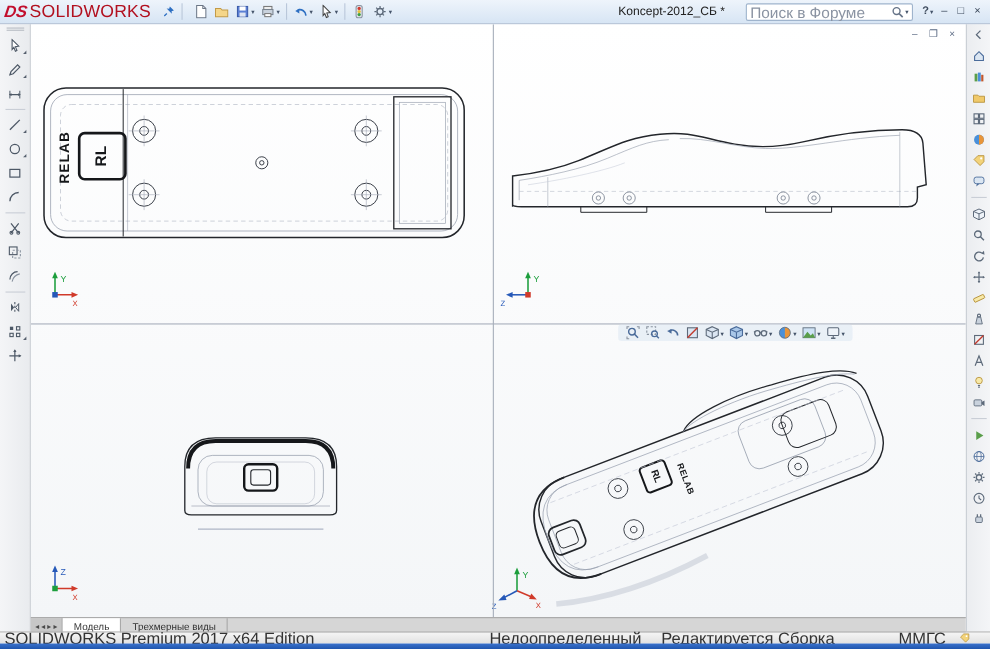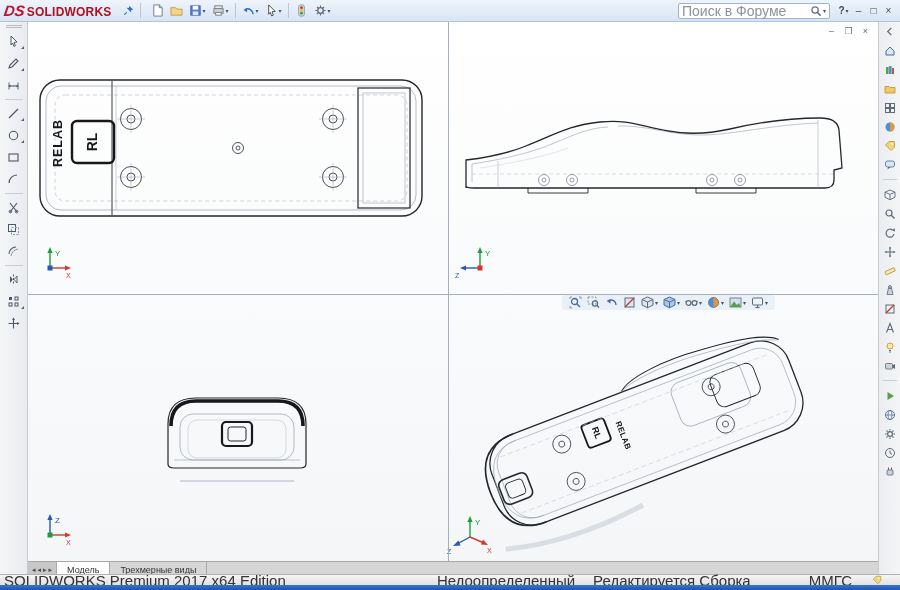--- a/index.html
+++ b/index.html
@@ -4,21 +4,21 @@
 <style>
   *{margin:0;padding:0;box-sizing:border-box}
   html,body{width:900px;height:590px;overflow:hidden;font-family:"Liberation Sans",sans-serif;background:#fff}
   .app{position:relative;width:900px;height:590px;background:#fff;font-size:11px;color:#222}
 
   
   .titlebar{position:absolute;top:0;left:0;width:900px;height:22px;background:linear-gradient(#eef4fb,#d7e5f4);
     border-bottom:1px solid #b4c3d6;display:flex;align-items:center;padding:0 4px;z-index:10}
   .logo{display:flex;align-items:baseline;margin-right:8px;white-space:nowrap}
   .logo-ds{font-style:italic;font-weight:bold;color:#c20f2e;font-size:15px;transform:skewX(-8deg);display:inline-block}
-  .logo-text{font-weight:bold;color:#b2101f;font-size:12px;letter-spacing:.2px;margin-left:2px}
+  .logo-text{font-weight:normal;color:#b2101f;font-size:16px;letter-spacing:.2px;margin-left:2px}
   .menus{display:flex;align-items:center}
   .menu-item{padding:3px 6px;font-size:11px;color:#1c1c1c;cursor:default;white-space:nowrap}
   .icn{display:inline-flex;align-items:center;justify-content:center}
   .caret{font-size:6px;color:#45546a;margin-left:1px;font-style:normal}
   .tbtn{display:inline-flex;align-items:center;height:20px;padding:0 3px;border-radius:2px;cursor:default}
   .tb{display:flex;align-items:center;margin-left:4px}
   .tb-sep{width:1px;height:15px;background:#b9c7da;margin:0 3px}
   .doc-title{position:absolute;left:562px;top:0;height:22px;line-height:22px;font-size:11px;color:#222;white-space:nowrap}
   .search-box{display:flex;align-items:center;height:16px;width:152px;background:#fff;border:1px solid #9fb4cd;
     border-radius:2px;padding:0 3px;margin-left:auto}
@@ -57,21 +57,21 @@
     display:flex;align-items:stretch;font-size:9px;z-index:9}
   .tab-scroll{display:flex;align-items:center;gap:2px;padding:0 4px;background:#c7c7c7;color:#4a4a4a;font-size:7px;border-right:1px solid #aaa}
   .tab{display:flex;align-items:center;padding:0 10px;border-right:1px solid #a9a9a9;color:#333;cursor:default;white-space:nowrap}
   .tab.active{background:#fff}
 
   
   .statusbar{position:absolute;left:0;top:574px;width:900px;height:11px;background:linear-gradient(#f5f5f5,#e1e1e1);
     border-top:1px solid #b2b2b2;display:flex;align-items:center;font-size:15px;color:#333;padding:0 4px;z-index:10;white-space:nowrap}
   .st-state{margin-left:auto}
   .st-mode{margin-left:18px}
-  .st-units{margin-left:58px;margin-right:20px;cursor:default}
+  .st-units{margin-left:58px;margin-right:12px;cursor:default}
   .st-icon{margin-right:14px}
   .bottom-strip{position:absolute;left:0;top:585px;width:900px;height:5px;background:linear-gradient(#3a72cc,#1f55ae);z-index:10}
 </style>
 </head>
 <body>
 
 <div class="app">
 
   <div class="titlebar">
     <div class="logo">
@@ -138,20 +138,21 @@
       </span>
       <span class="tbtn">
         <svg width="13" height="13" viewBox="0 0 14 14">
             <circle cx="7" cy="7" r="3" fill="none" stroke="#5d6a7a" stroke-width="1.4"></circle>
             <path d="M7 1.5v2M7 10.5v2M1.5 7h2M10.5 7h2M3.2 3.2l1.4 1.4M9.4 9.4l1.4 1.4M10.8 3.2L9.4 4.6M4.6 9.4L3.2 10.8" stroke="#5d6a7a" stroke-width="1.2"></path>
           </svg>
         <i class="caret">▾</i>
       </span>
     </div>
 
+    <div class="doc-title">Koncept-2012_СБ *</div>
 
     <div class="search-box">
       <input class="search-input" placeholder="Поиск в Форуме" style="">
       <span class="icn">
         <svg width="12" height="12" viewBox="0 0 13 13">
             <circle cx="5.5" cy="5.5" r="3.4" fill="none" stroke="#667488" stroke-width="1.4"></circle>
             <line x1="8" y1="8" x2="11.5" y2="11.5" stroke="#667488" stroke-width="1.6"></line>
           </svg>
       </span>
       <span class="caret">▾</span>

